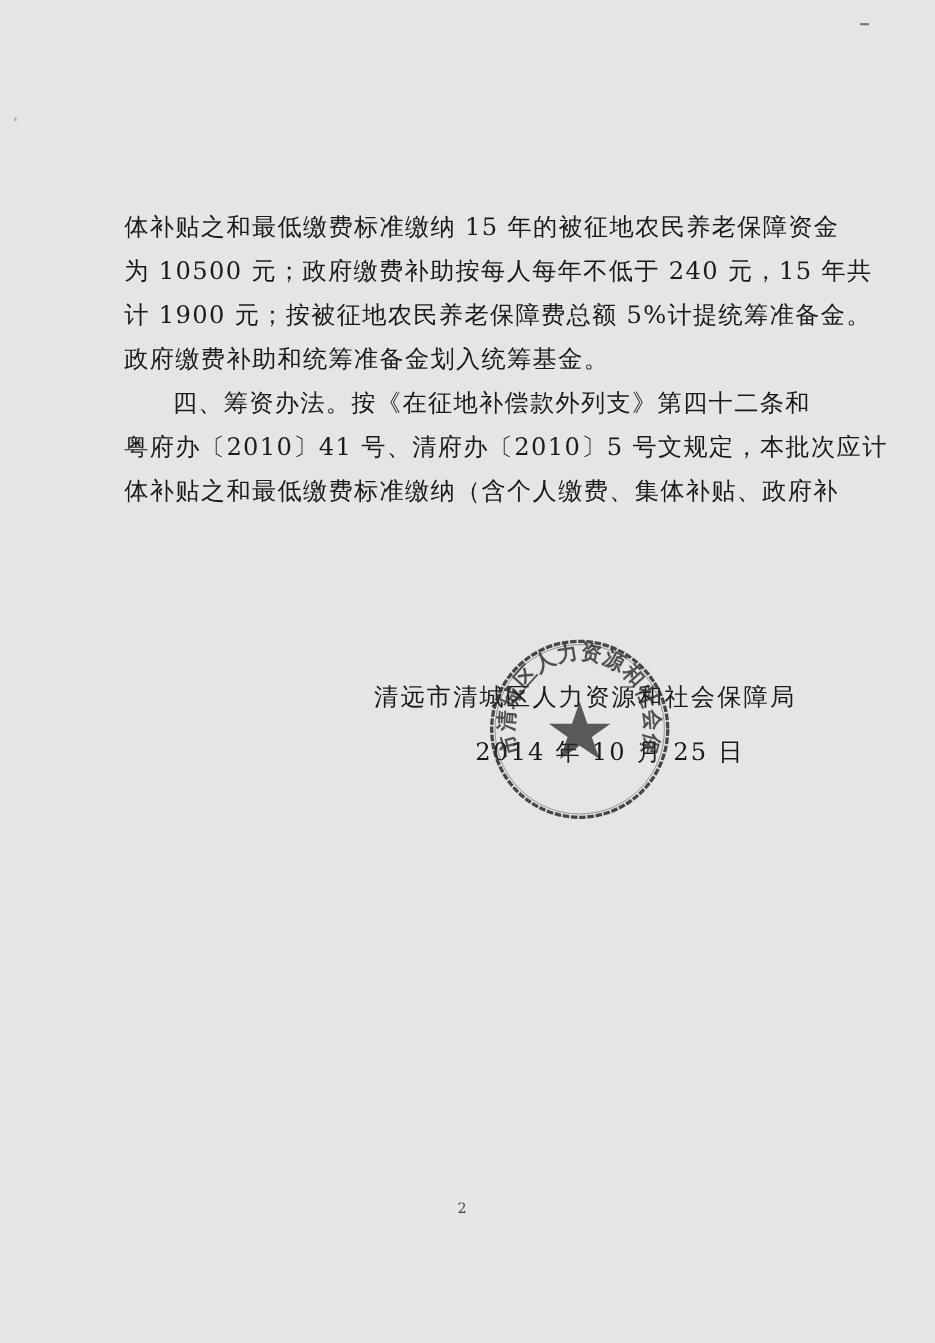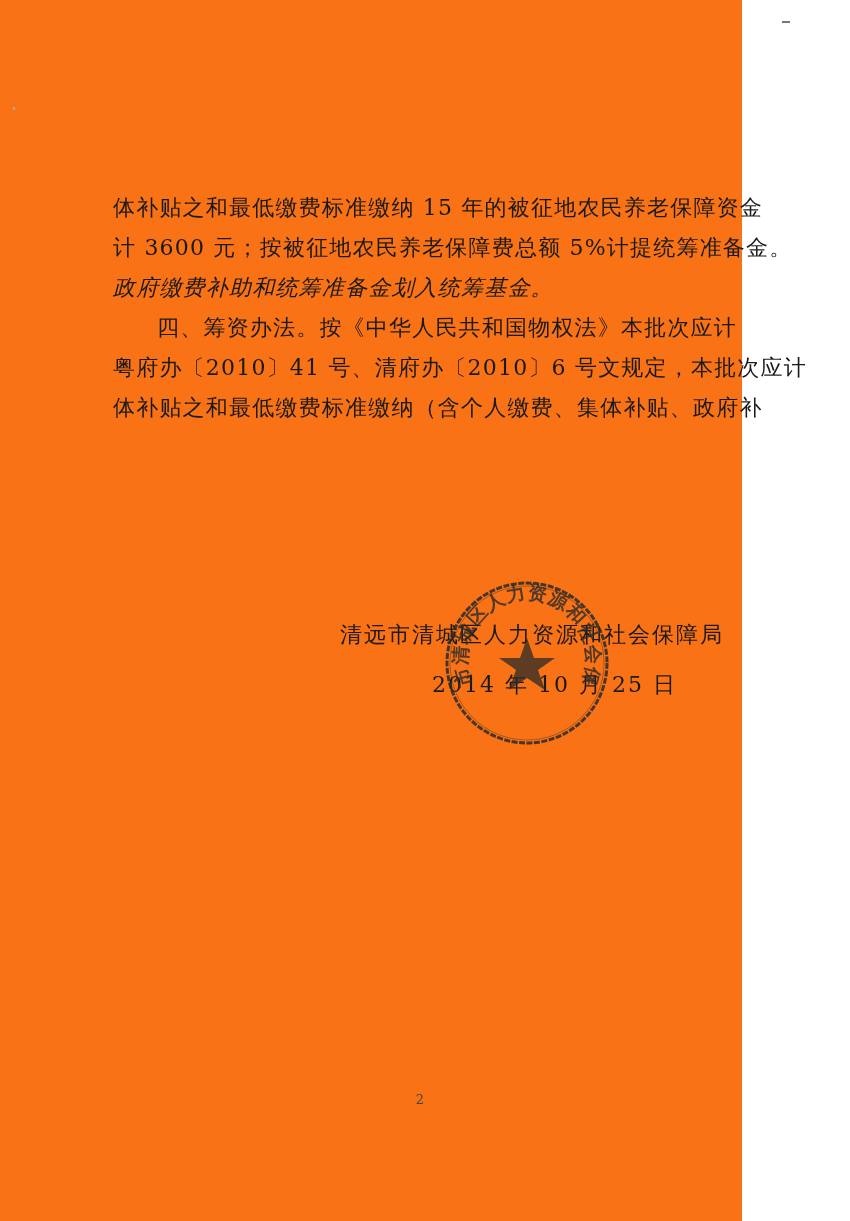--- a/index.html
+++ b/index.html
@@ -11,23 +11,23 @@
       width: 850px;
       height: 1221px;
       position: relative;
       overflow: hidden;
       font-family: "DejaVu Serif", "Liberation Serif", serif;
       color: #1a1a1a;
     }
     .page {
       position: absolute;
       left: 0; top: 0;
-      width: 742px;
+      width: 850px;
       height: 1221px;
-      background: #f97316;
+      background: #e5e5e5;
     }
     .corner-mark {
       position: absolute;
       left: 782px;
       top: 21px;
       width: 8px;
       height: 2px;
       background: #777;
     }
     .speck {
@@ -49,21 +49,20 @@
       line-height: 40px;
       font-size: 22px;
       letter-spacing: 1.2px;
       white-space: nowrap;
       text-align: justify;
       text-align-last: justify;
       display: block;
     }
     .line.last {
       text-align-last: left;
-      font-style: italic;
     }
     .line.indent {
       padding-left: 44px;
     }
     .para {
       margin: 0;
     }
     .signature {
       position: absolute;
       left: 340px;
@@ -106,26 +105,27 @@
 </head>
 <body>
 
 <div class="page">
   <div class="corner-mark"></div>
   <div class="speck"></div>
 
   <div class="body-text">
     <div class="para">
       <span class="line">体补贴之和最低缴费标准缴纳 15 年的被征地农民养老保障资金</span>
-      <span class="line">计 3600 元；按被征地农民养老保障费总额 5%计提统筹准备金。</span>
+      <span class="line">为 10500 元；政府缴费补助按每人每年不低于 240 元，15 年共</span>
+      <span class="line">计 1900 元；按被征地农民养老保障费总额 5%计提统筹准备金。</span>
       <span class="line last">政府缴费补助和统筹准备金划入统筹基金。</span>
     </div>
     <div class="para">
-      <span class="line indent">四、筹资办法。按《中华人民共和国物权法》本批次应计</span>
-      <span class="line">粤府办〔2010〕41 号、清府办〔2010〕6 号文规定，本批次应计</span>
+      <span class="line indent">四、筹资办法。按《在征地补偿款外列支》第四十二条和</span>
+      <span class="line">粤府办〔2010〕41 号、清府办〔2010〕5 号文规定，本批次应计</span>
       <span class="line">体补贴之和最低缴费标准缴纳（含个人缴费、集体补贴、政府补</span>
     </div>
   </div>
 
   <div class="signature">清远市清城区人力资源和社会保障局</div>
   <div class="date">2014 年 10 月 25 日</div>
 
   <svg class="seal" viewBox="0 0 170 170" xmlns="http://www.w3.org/2000/svg">
     <defs>
       <path id="sealArc" d="M 28,100 A 60,60 0 1,1 142,100"></path>

